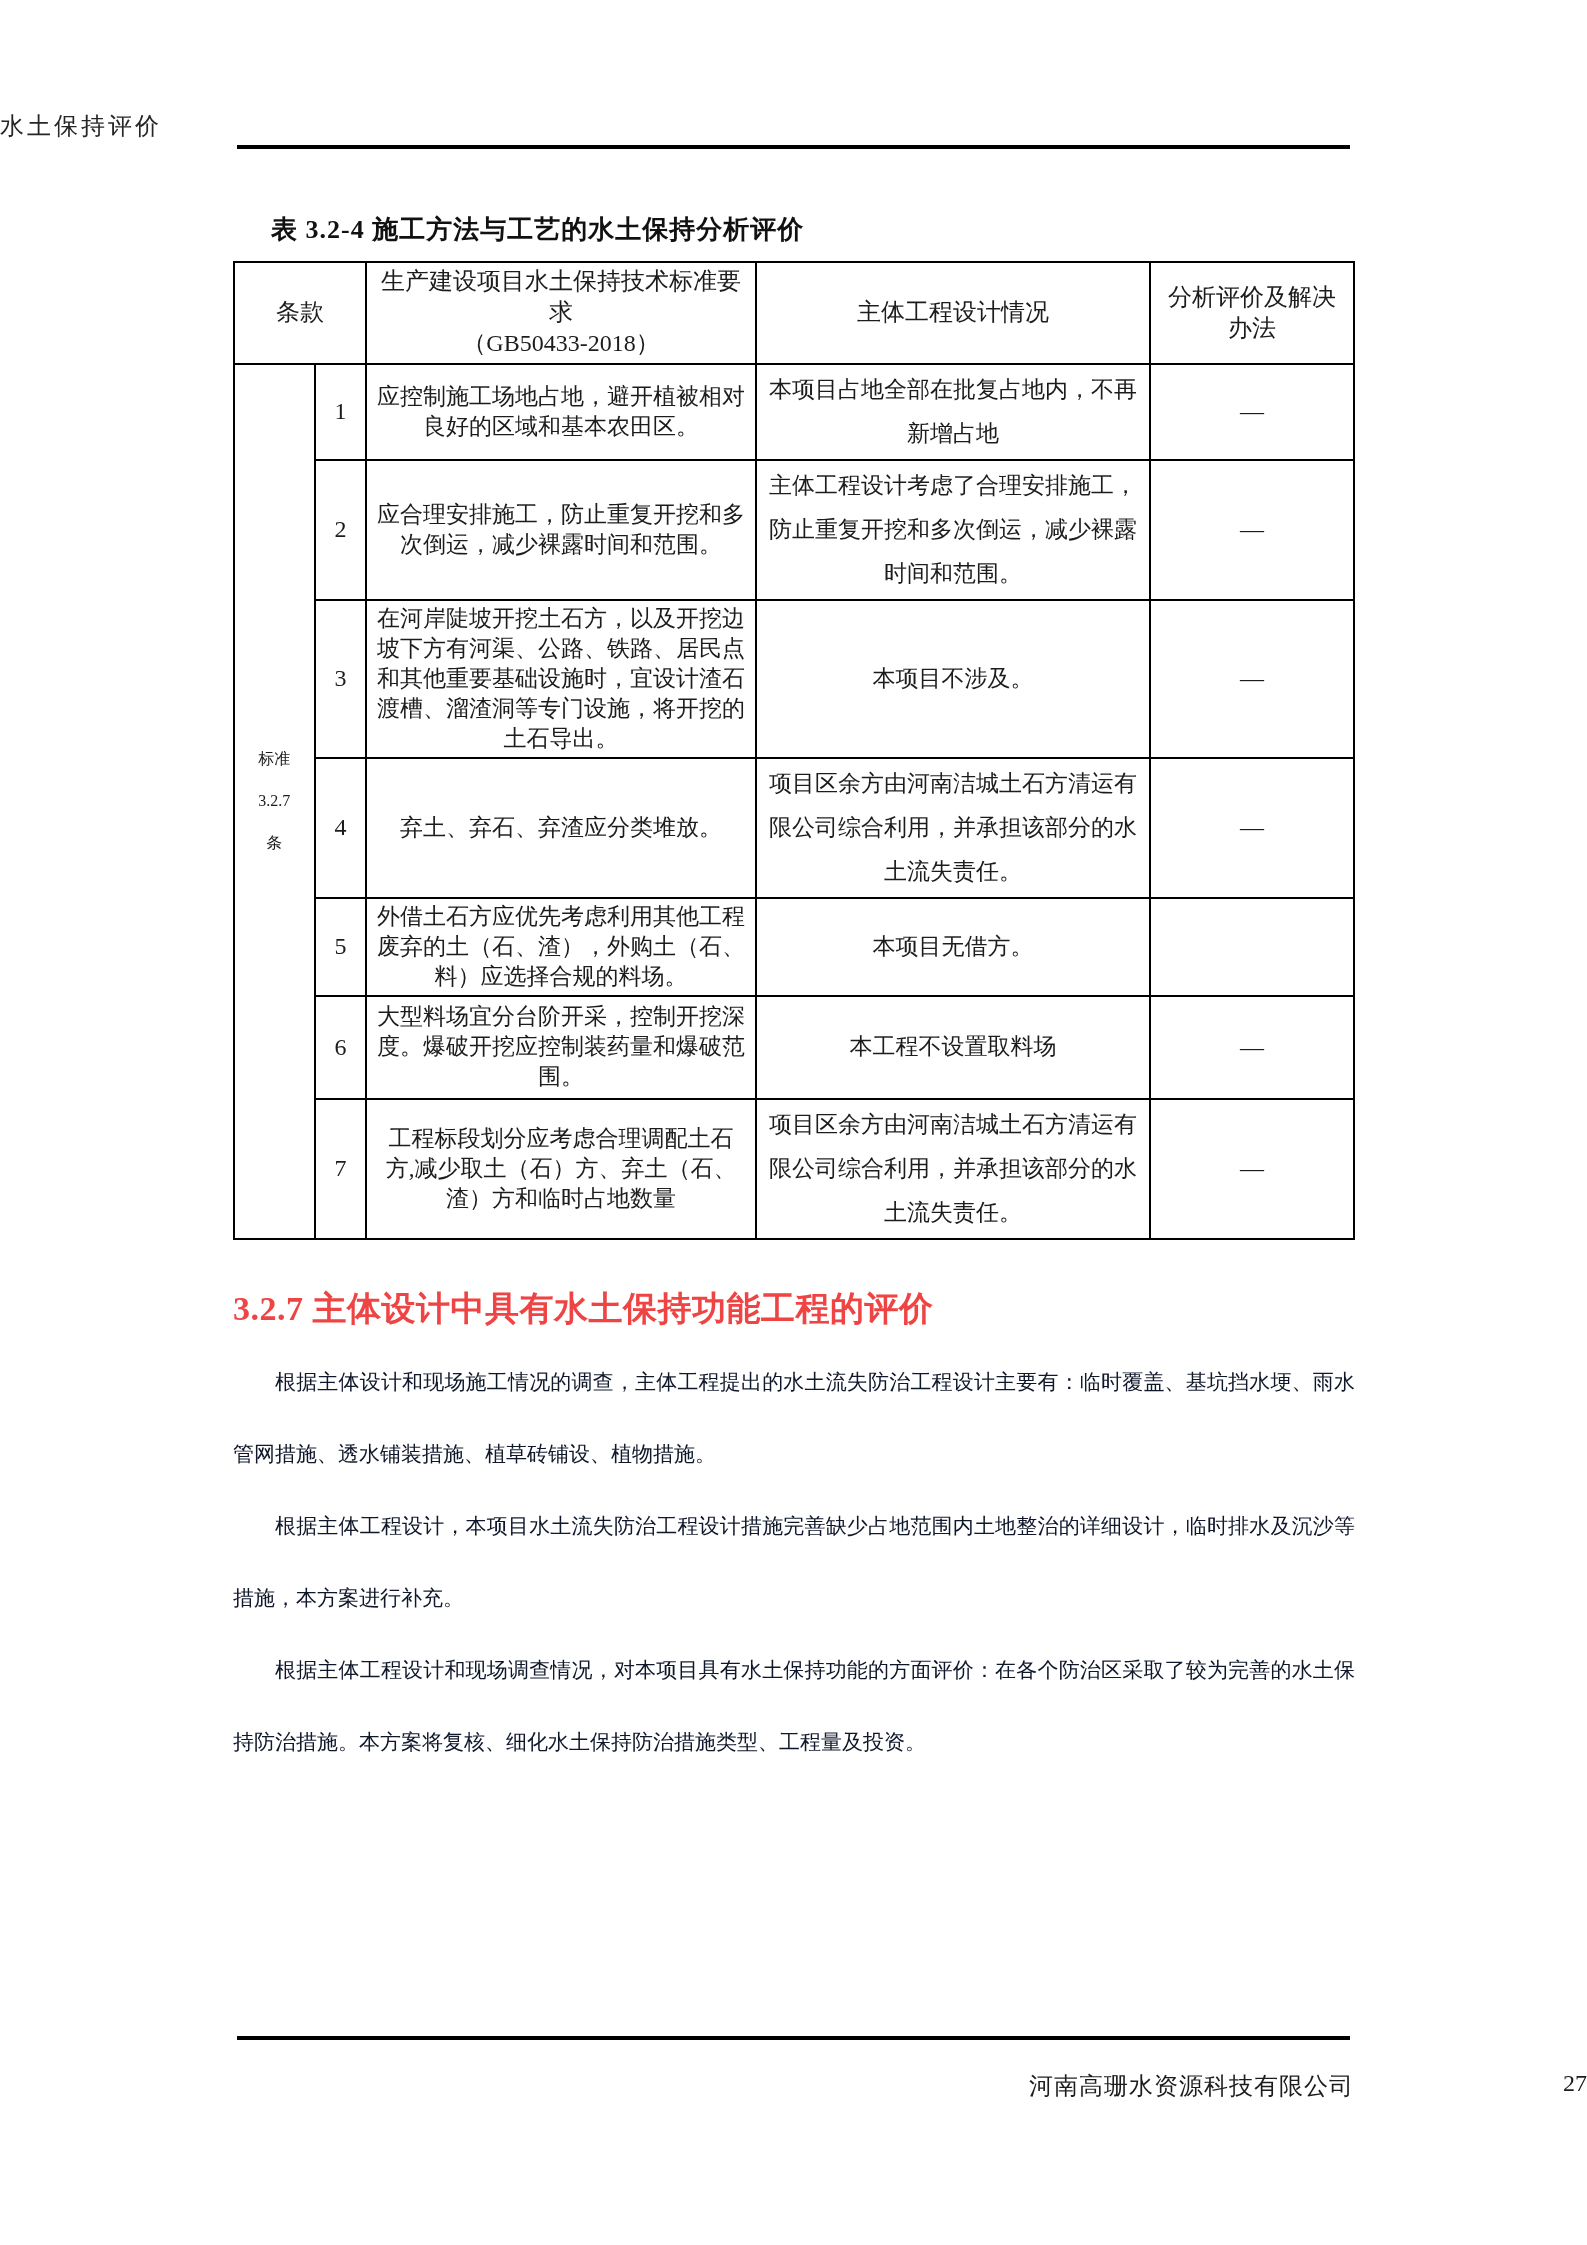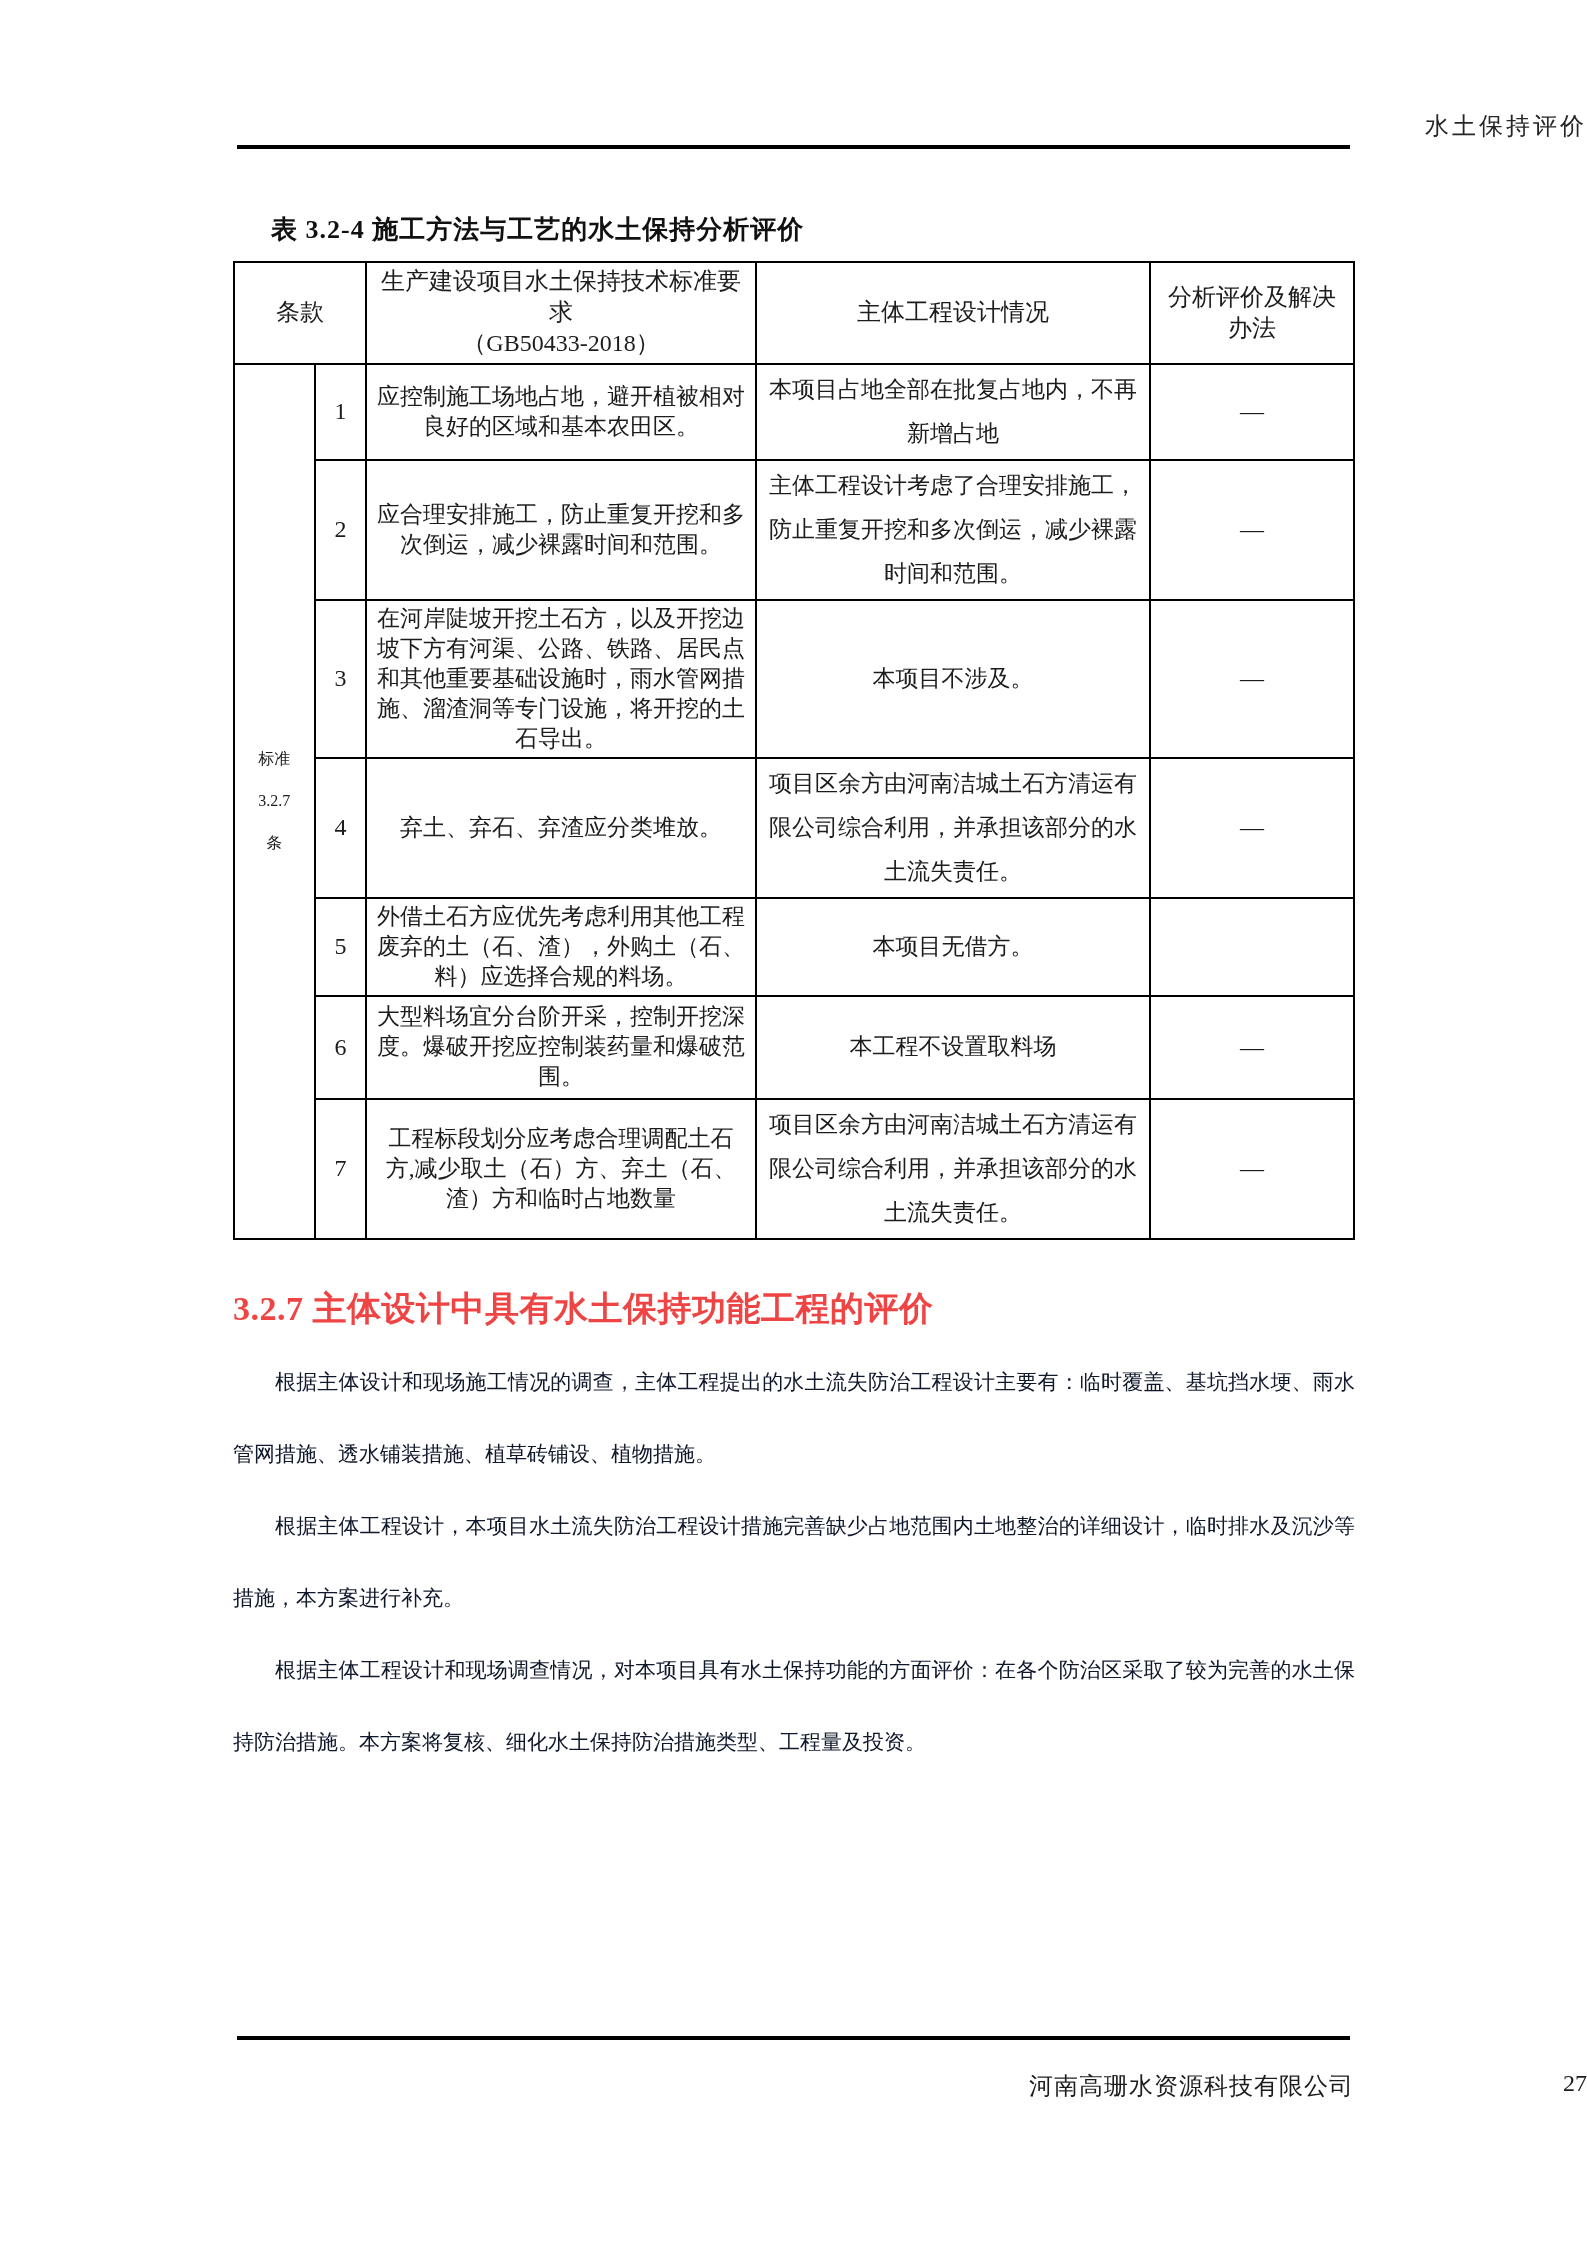--- a/index.html
+++ b/index.html
@@ -7,21 +7,21 @@
   body {
     width:1587px; height:2245px;
     font-family:"Liberation Serif","DejaVu Serif",serif;
     color:#1c1c1c;
   }
   .page { position:relative; width:1587px; height:2245px; background:#fff; overflow:hidden; }
 
   
   .header-title {
     position:absolute; top:110px; left:0; width:100%;
-    text-align:right; font-size:24px; letter-spacing:3px; color:#262626;
+    text-align:left; font-size:24px; letter-spacing:3px; color:#262626;
   }
   .header-rule {
     position:absolute; top:145px; left:237px; width:1113px; height:4px; background:#000;
   }
 
   
   .content { position:absolute; top:210px; left:233px; width:1122px; }
 
   .table-title {
     font-size:26px; font-weight:bold; letter-spacing:1px;
@@ -128,21 +128,21 @@
 
         <tr class="r2">
           <td class="num">2</td>
           <td class="req">应合理安排施工，防止重复开挖和多次倒运，减少裸露时间和范围。</td>
           <td class="des">主体工程设计考虑了合理安排施工，防止重复开挖和多次倒运，减少裸露时间和范围。</td>
           <td class="ev">—</td>
         </tr>
 
         <tr class="r3">
           <td class="num">3</td>
-          <td class="req">在河岸陡坡开挖土石方，以及开挖边坡下方有河渠、公路、铁路、居民点和其他重要基础设施时，雨水管网措施、溜渣洞等专门设施，将开挖的土石导出。</td>
+          <td class="req">在河岸陡坡开挖土石方，以及开挖边坡下方有河渠、公路、铁路、居民点和其他重要基础设施时，宜设计渣石渡槽、溜渣洞等专门设施，将开挖的土石导出。</td>
           <td class="des">本项目不涉及。</td>
           <td class="ev">—</td>
         </tr>
 
         <tr class="r4">
           <td class="num">4</td>
           <td class="req">弃土、弃石、弃渣应分类堆放。</td>
           <td class="des">项目区余方由河南洁城土石方清运有限公司综合利用，并承担该部分的水土流失责任。</td>
           <td class="ev">—</td>
         </tr>

